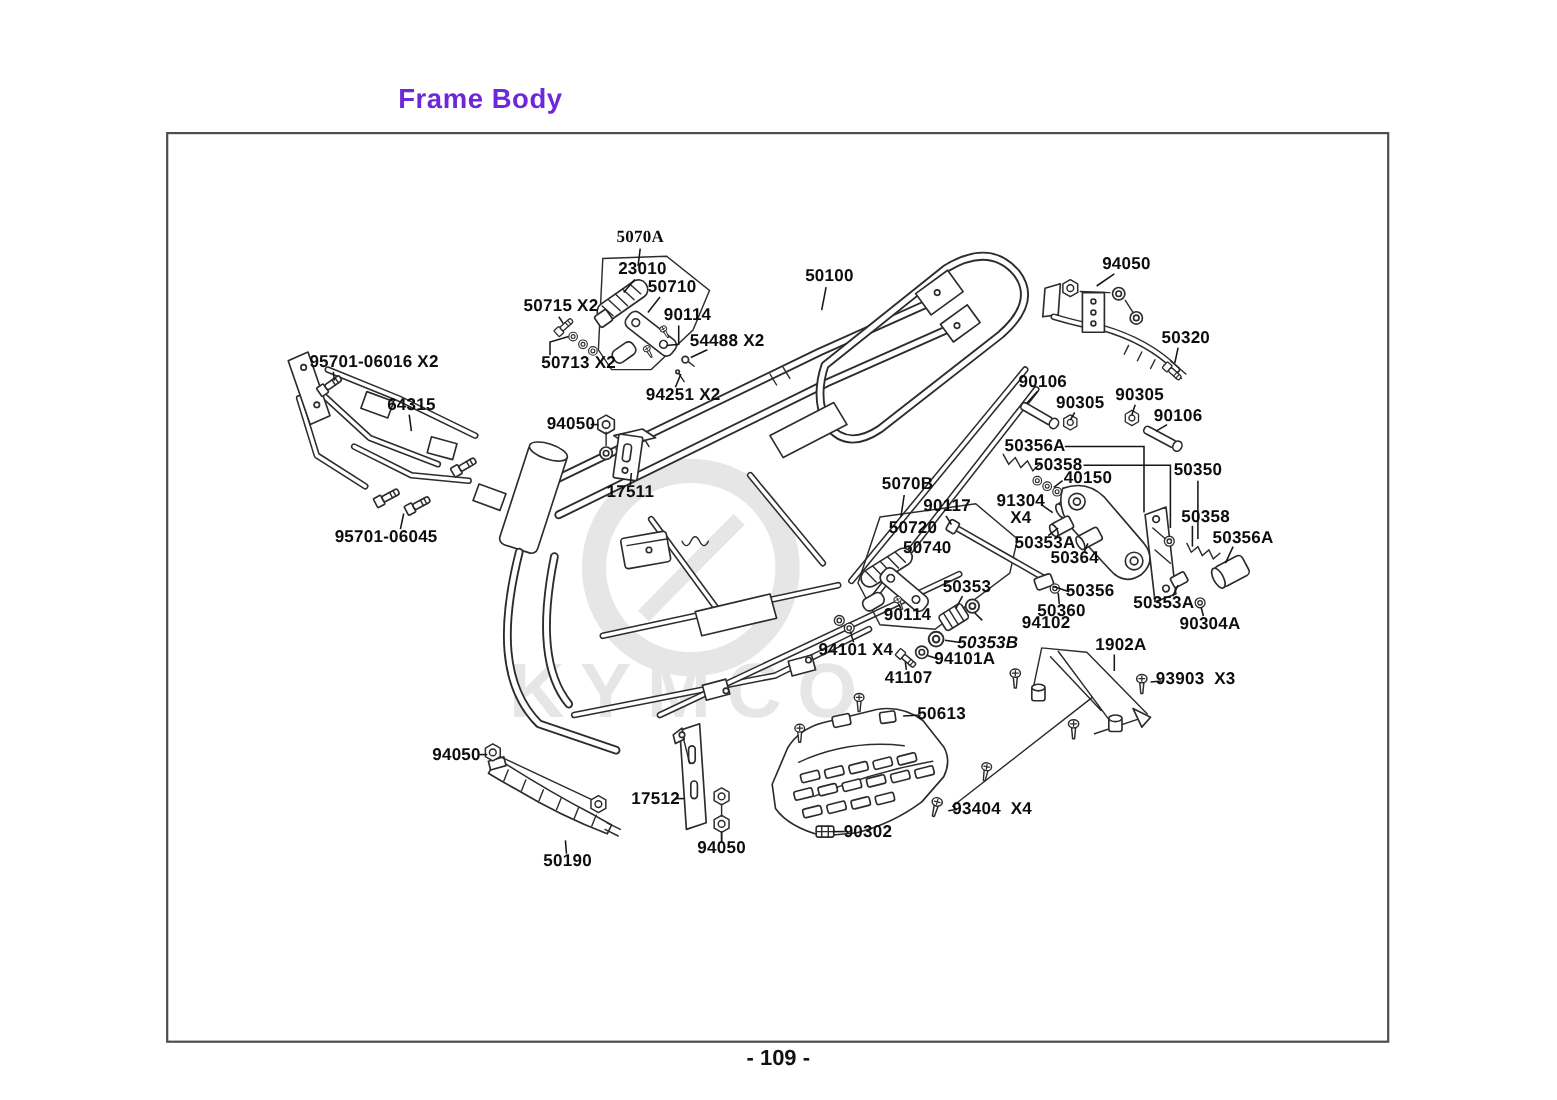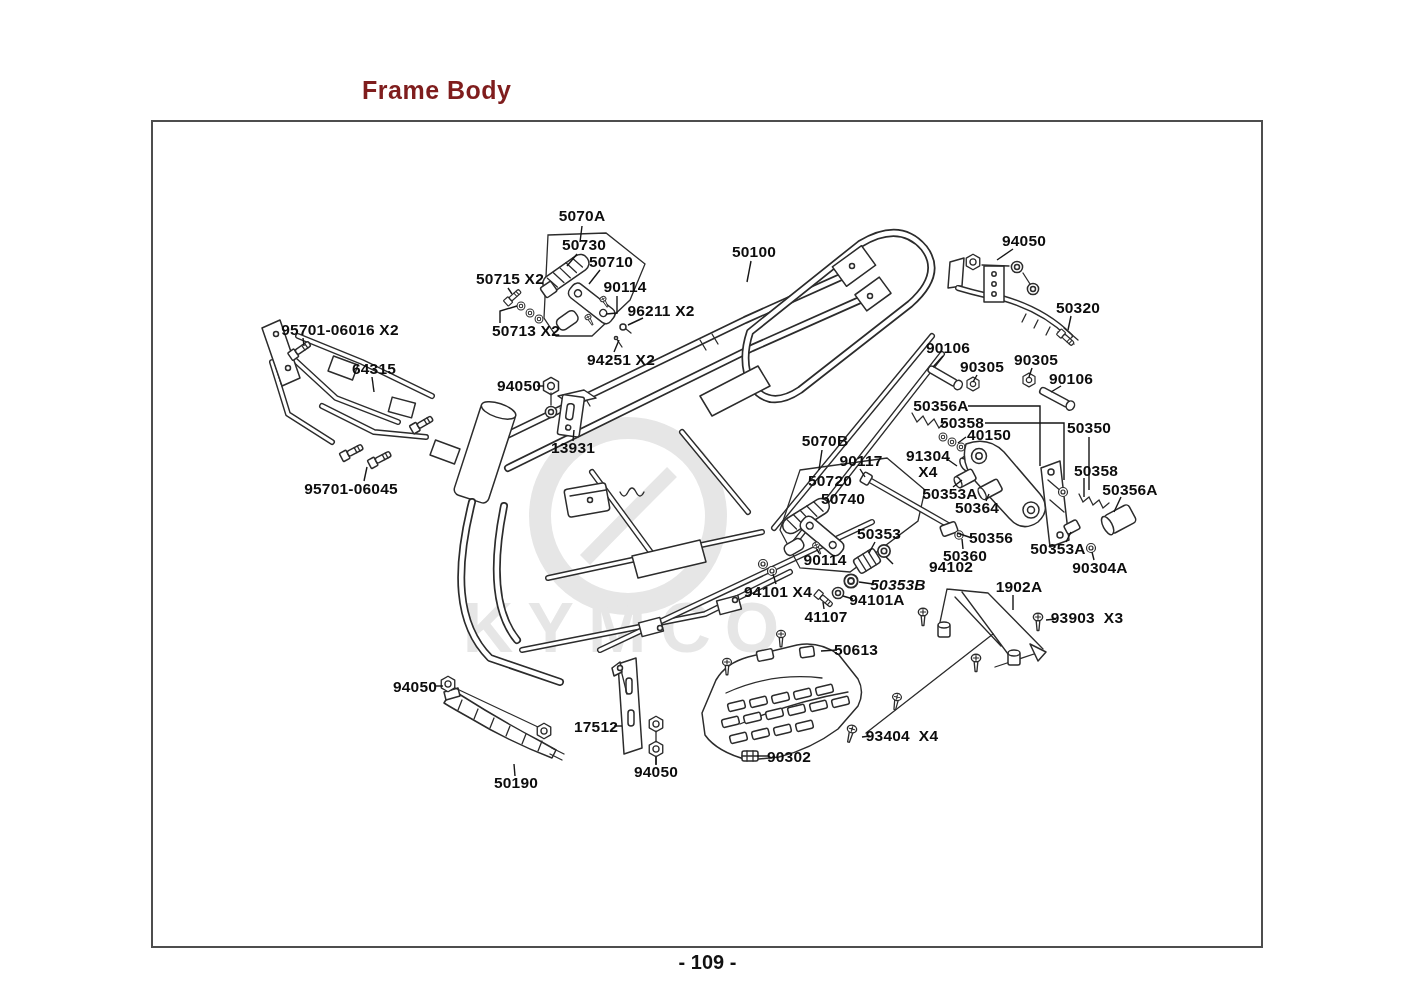--- a/index.html
+++ b/index.html
@@ -5,21 +5,21 @@
   html,body{margin:0;padding:0;background:#ffffff;}
   body{width:1415px;height:1000px;font-family:"Liberation Sans",sans-serif;}
   .page{position:relative;width:1415px;height:1000px;background:#fff;overflow:hidden;}
   .main-border{position:absolute;left:151px;top:120px;width:1112px;height:828px;
     border:2px solid #4d4d4d;box-sizing:border-box;background:transparent;}
   .f20-box{position:absolute;left:151px;top:58px;width:160px;height:64px;
     border:2px solid #333;box-sizing:border-box;background:#fff;
     display:flex;align-items:center;justify-content:center;
     font-size:25px;font-weight:bold;color:#1a1a1a;letter-spacing:1px;z-index:5;}
   .page-title{position:absolute;left:362px;top:76px;font-size:25px;font-weight:bold;
-    color:#7f1d1d;letter-spacing:.5px;z-index:5;}
+    color:#6d28d9;letter-spacing:.5px;z-index:5;}
   .page-num{position:absolute;left:0;top:951px;width:1415px;text-align:center;
     font-size:20px;font-weight:bold;color:#111;z-index:5;}
   svg.diagram{position:absolute;left:0;top:0;z-index:1;}
   .labels-layer{position:absolute;left:0;top:0;width:1415px;height:1000px;z-index:3;pointer-events:none;}
   .part-label{position:absolute;transform:translate(-50%,-50%);
     font:bold 15.5px "Liberation Sans",sans-serif;color:#0d0d0d;
     white-space:pre;text-align:center;line-height:1.05;letter-spacing:.2px;}
   
   .to{fill:none;stroke:#2c2c2c;stroke-width:8;stroke-linecap:round;stroke-linejoin:round}
   .ti{fill:none;stroke:#ffffff;stroke-width:4.6;stroke-linecap:round;stroke-linejoin:round}
@@ -391,27 +391,27 @@
         <polyline points="515,776 514,764" class="lead"></polyline>
         <polyline points="573,441 574,430" class="lead"></polyline>
         <polyline points="537,386 544,386" class="lead"></polyline>
         <polyline points="303,338 304,346" class="lead"></polyline>
         <polyline points="372,377 374,392" class="lead"></polyline>
         <polyline points="364,481 367,467" class="lead"></polyline>
       </g>
   </svg>
 
   <div class="labels-layer" id="labels">
-      <div class="part-label" style="left: 582px; top: 216px;">5070A</div>
-      <div class="part-label" style="left: 584px; top: 245px;">50730</div>
+      <div class="part-label" style="left: 582px; top: 216px; font-family: Liberation Serif, serif;">5070A</div>
+      <div class="part-label" style="left: 584px; top: 245px;">23010</div>
       <div class="part-label" style="left: 611px; top: 262px;">50710</div>
       <div class="part-label" style="left: 625px; top: 287px;">90114</div>
       <div class="part-label" style="left: 510px; top: 279px;">50715 X2</div>
       <div class="part-label" style="left: 526px; top: 331px;">50713 X2</div>
-      <div class="part-label" style="left: 661px; top: 311px;">96211 X2</div>
+      <div class="part-label" style="left: 661px; top: 311px;">54488 X2</div>
       <div class="part-label" style="left: 621px; top: 360px;">94251 X2</div>
       <div class="part-label" style="left: 754px; top: 252px;">50100</div>
       <div class="part-label" style="left: 1024px; top: 241px;">94050</div>
       <div class="part-label" style="left: 1078px; top: 308px;">50320</div>
       <div class="part-label" style="left: 948px; top: 348px;">90106</div>
       <div class="part-label" style="left: 982px; top: 367px;">90305</div>
       <div class="part-label" style="left: 1036px; top: 360px;">90305</div>
       <div class="part-label" style="left: 1071px; top: 379px;">90106</div>
       <div class="part-label" style="left: 941px; top: 406px;">50356A</div>
       <div class="part-label" style="left: 962px; top: 423px;">50358</div>
@@ -440,21 +440,21 @@
       <div class="part-label" style="left: 825px; top: 560px;">90114</div>
       <div class="part-label" style="left: 1019px; top: 587px;">1902A</div>
       <div class="part-label" style="left: 1087px; top: 618px;">93903  X3</div>
       <div class="part-label" style="left: 856px; top: 650px;">50613</div>
       <div class="part-label" style="left: 902px; top: 736px;">93404  X4</div>
       <div class="part-label" style="left: 789px; top: 757px;">90302</div>
       <div class="part-label" style="left: 415px; top: 687px;">94050</div>
       <div class="part-label" style="left: 596px; top: 727px;">17512</div>
       <div class="part-label" style="left: 656px; top: 772px;">94050</div>
       <div class="part-label" style="left: 516px; top: 783px;">50190</div>
-      <div class="part-label" style="left: 573px; top: 448px;">13931</div>
+      <div class="part-label" style="left: 573px; top: 448px;">17511</div>
       <div class="part-label" style="left: 519px; top: 386px;">94050</div>
       <div class="part-label" style="left: 340px; top: 330px;">95701-06016 X2</div>
       <div class="part-label" style="left: 374px; top: 369px;">64315</div>
       <div class="part-label" style="left: 351px; top: 489px;">95701-06045</div>
     </div>
 
   <div class="page-num">- 109 -</div>
 </div>
 
 </body></html>

